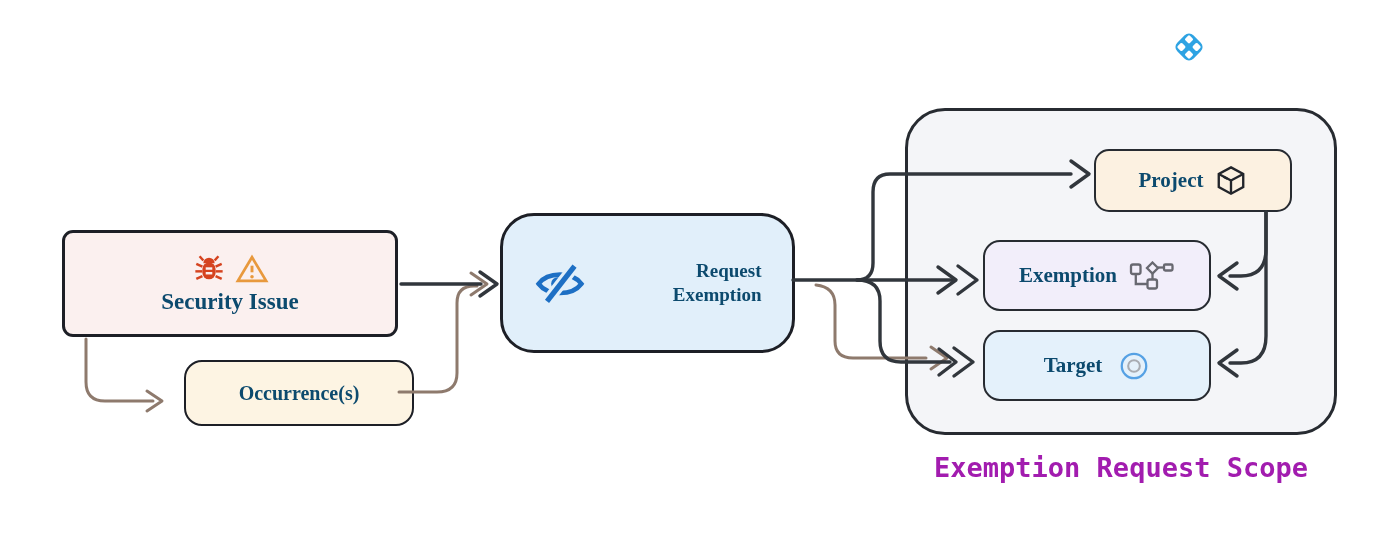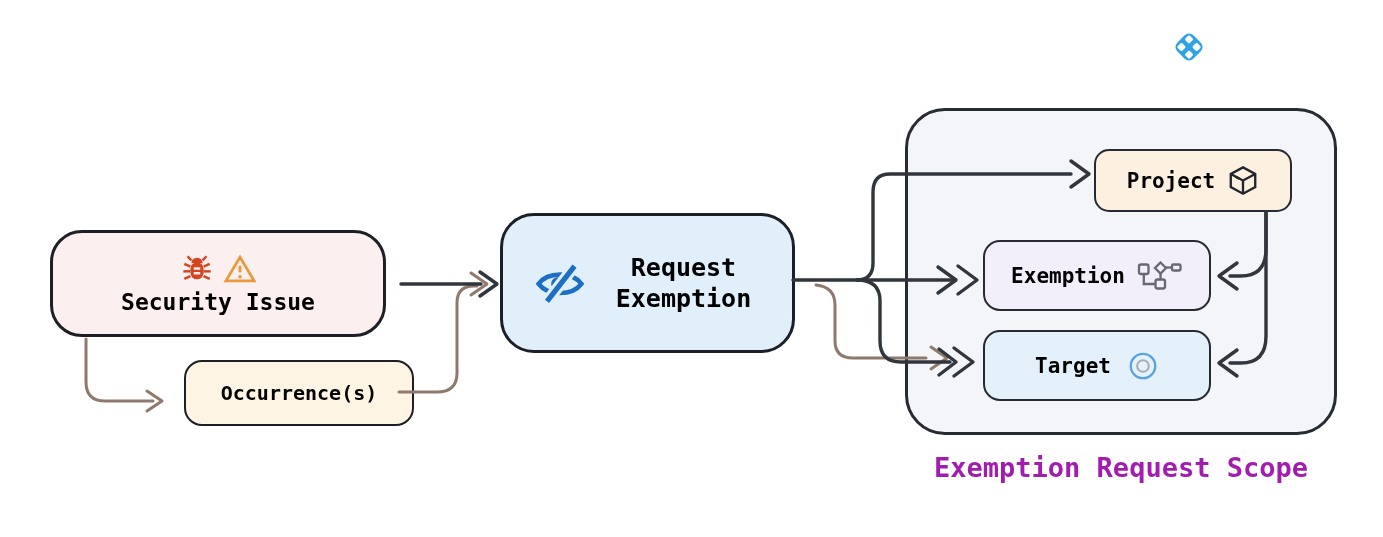--- a/index.html
+++ b/index.html
@@ -1,33 +1,33 @@
 <!DOCTYPE html>
 <html><head>
 <meta charset="utf-8">
 <style>
   html,body{margin:0;padding:0;background:#ffffff;}
   .canvas{position:relative;width:1383px;height:537px;background:#ffffff;overflow:hidden;
           font-family:"DejaVu Sans Mono", monospace;}
   .connectors{position:absolute;left:0;top:0;width:1383px;height:537px;pointer-events:none;z-index:5;}
   .node{position:absolute;box-sizing:border-box;display:flex;align-items:center;justify-content:center;z-index:2;}
-  .node .lbl{color:#000000;font-weight:600;white-space:pre-wrap;}
+  .node .lbl{color:#0c4a6e;font-weight:600;white-space:pre-wrap;font-family:Liberation Serif, serif;}
 
-  .security{left:50px;top:230px;width:336px;height:107px;background:#fbf0ef;
-            border:3px solid #1d1f26;border-radius:32px;flex-direction:column;gap:4px;}
+  .security{left:62px;top:230px;width:336px;height:107px;background:#fbf0ef;
+            border:3px solid #1d1f26;border-radius:11px;flex-direction:column;gap:4px;}
   .security .lbl{font-size:23px;}
   .icon-row{display:flex;align-items:center;gap:9px;}
 
   .occurrences{left:168px;top:360px;width:230px;height:66px;background:#fdf4e3;
                border:2px solid #1d1f26;border-radius:18px;margin-left:16px;}
   .occurrences .lbl{font-size:20px;}
 
   .request{left:500px;top:213px;width:295px;height:140px;background:#e1effa;
            border:3px solid #1d1f26;border-radius:34px;flex-direction:row;gap:20px;}
-  .request .lbl{font-size:25px;width:156px;text-align:center;line-height:1.25;}
+  .request .lbl{font-size:19px;width:156px;text-align:right;line-height:1.25;}
 
   .scope{position:absolute;left:905px;top:108px;width:432px;height:327px;box-sizing:border-box;
          background:#f4f5f8;border:3px solid #272b31;border-radius:40px;z-index:1;}
 
   .project{left:1094px;top:149px;width:198px;height:63px;background:#fcf1e1;
            border:2px solid #272b31;border-radius:15px;gap:12px;z-index:2;}
   .project .lbl{font-size:21px;}
   .pipeline{left:983px;top:240px;width:228px;height:71px;background:#f2eefa;
             border:2px solid #272b31;border-radius:17px;gap:12px;z-index:2;}
   .pipeline .lbl{font-size:21px;}

